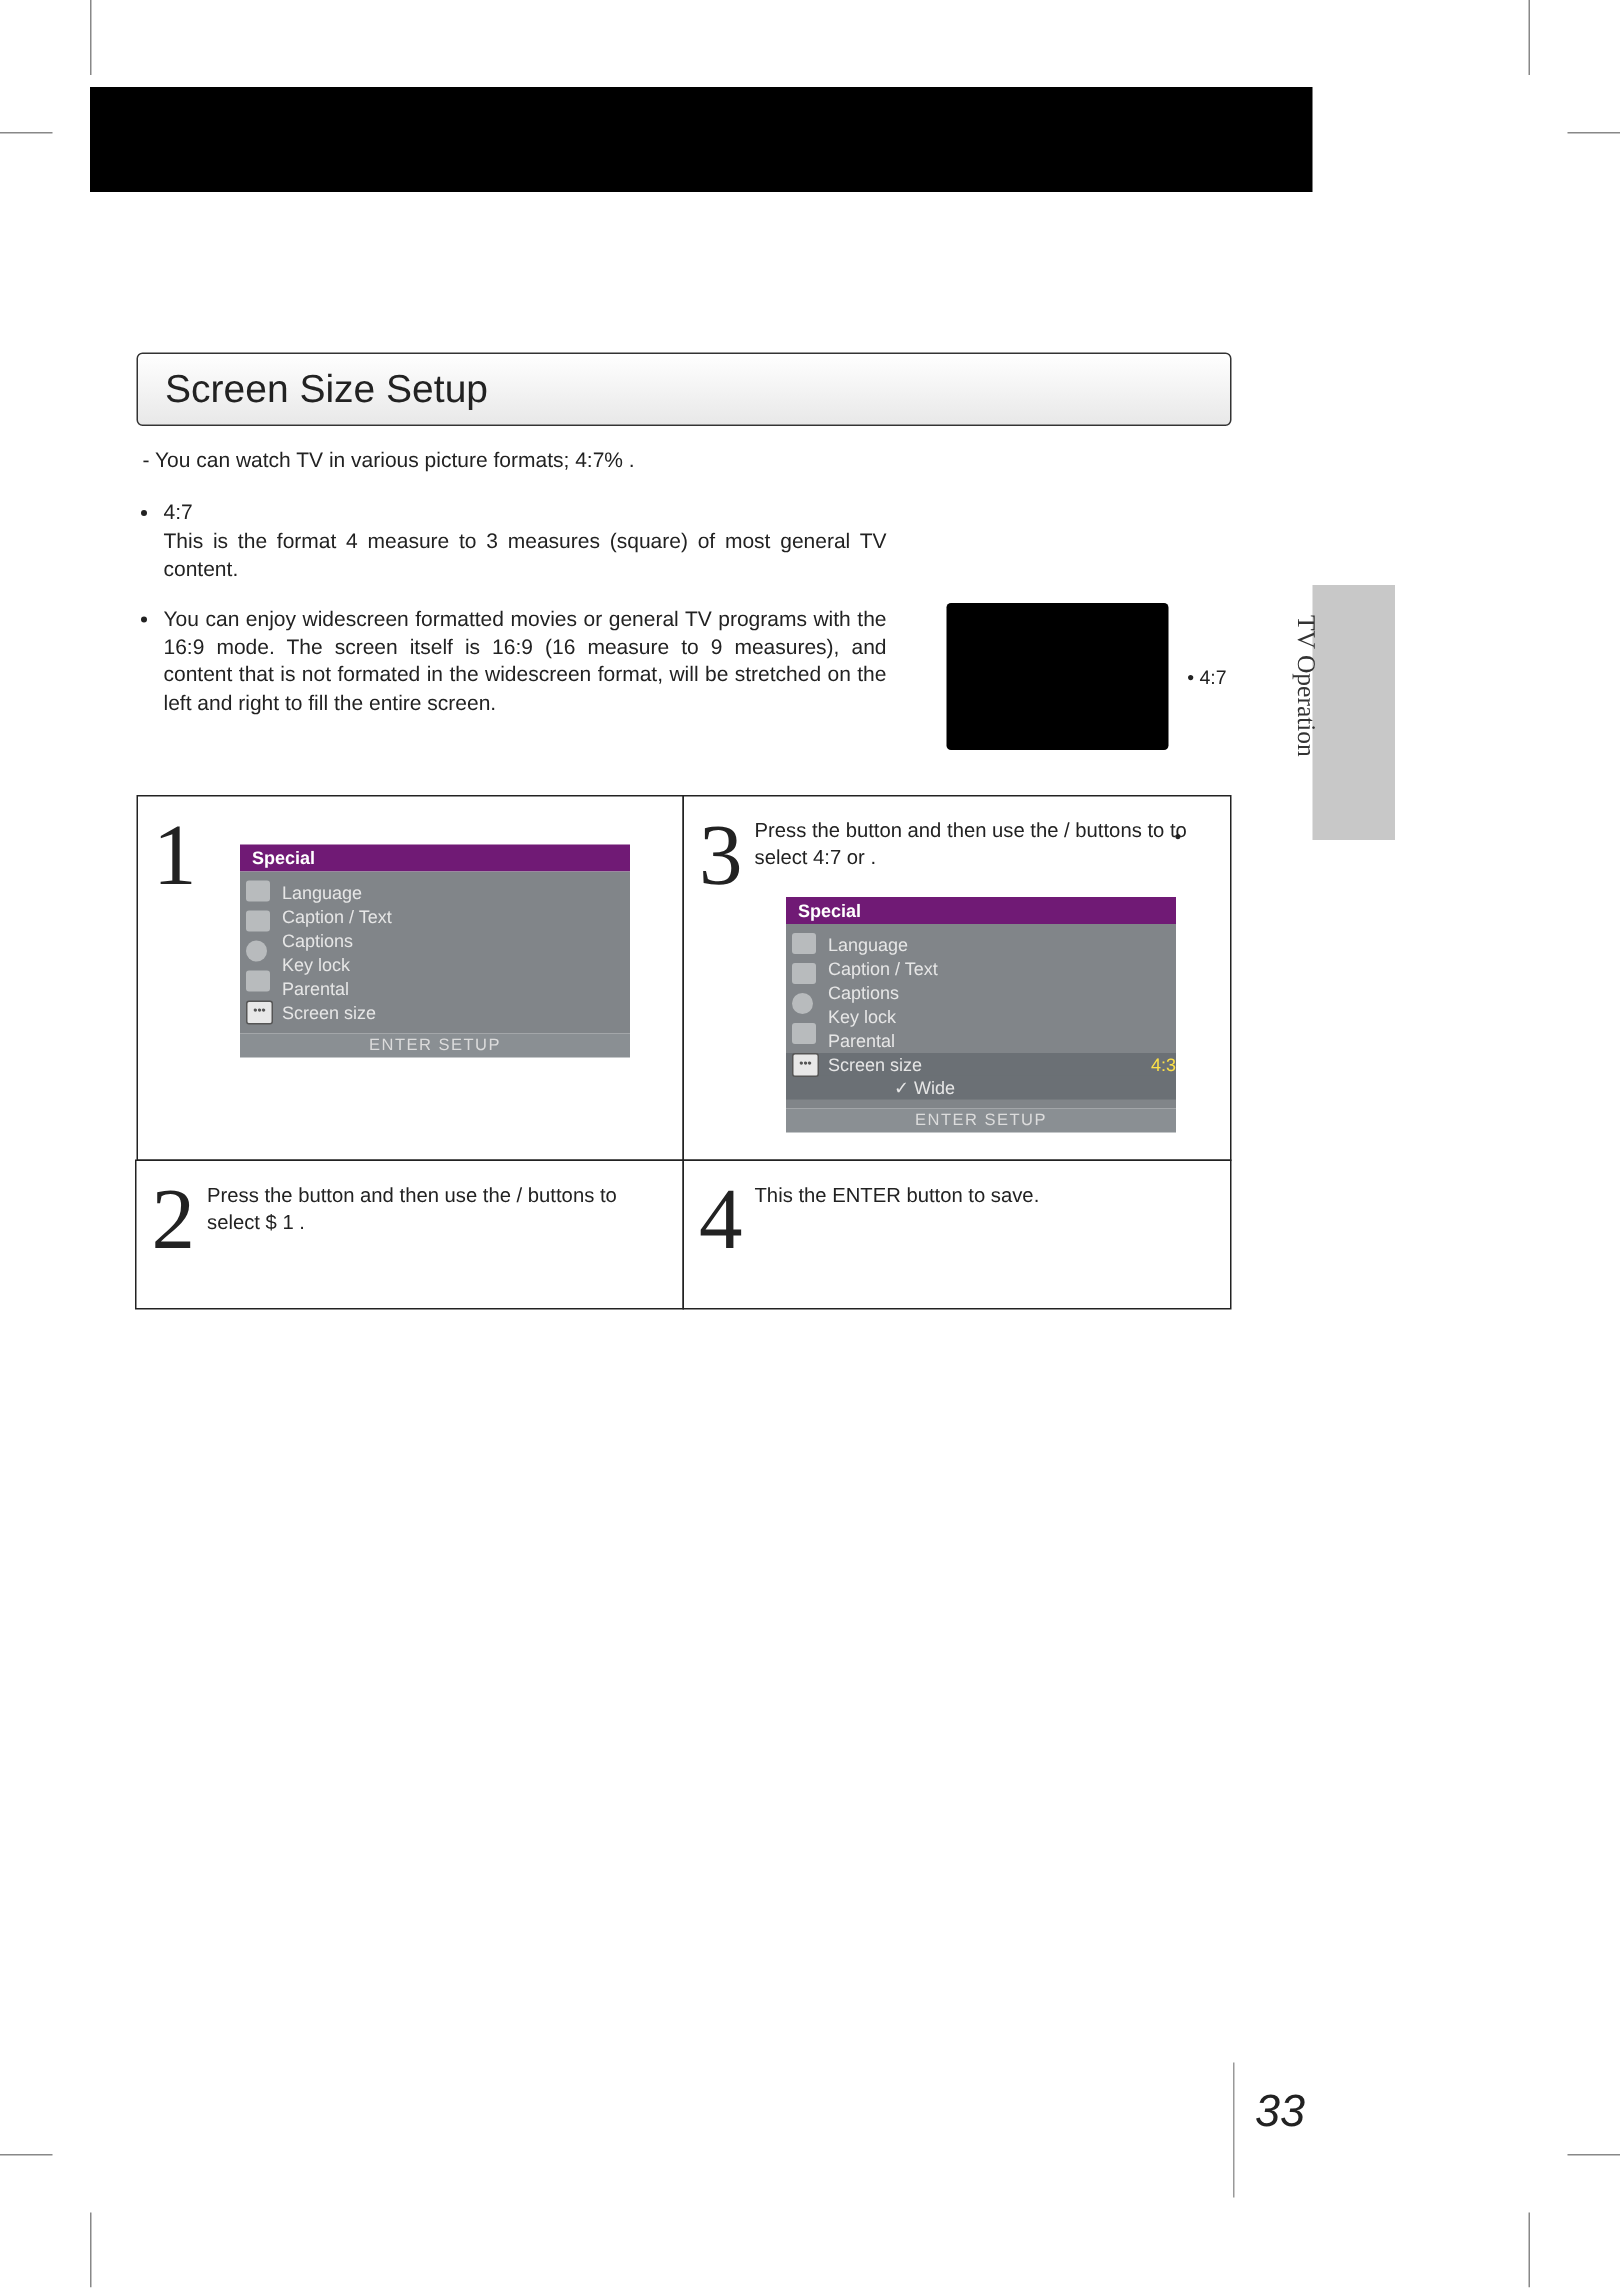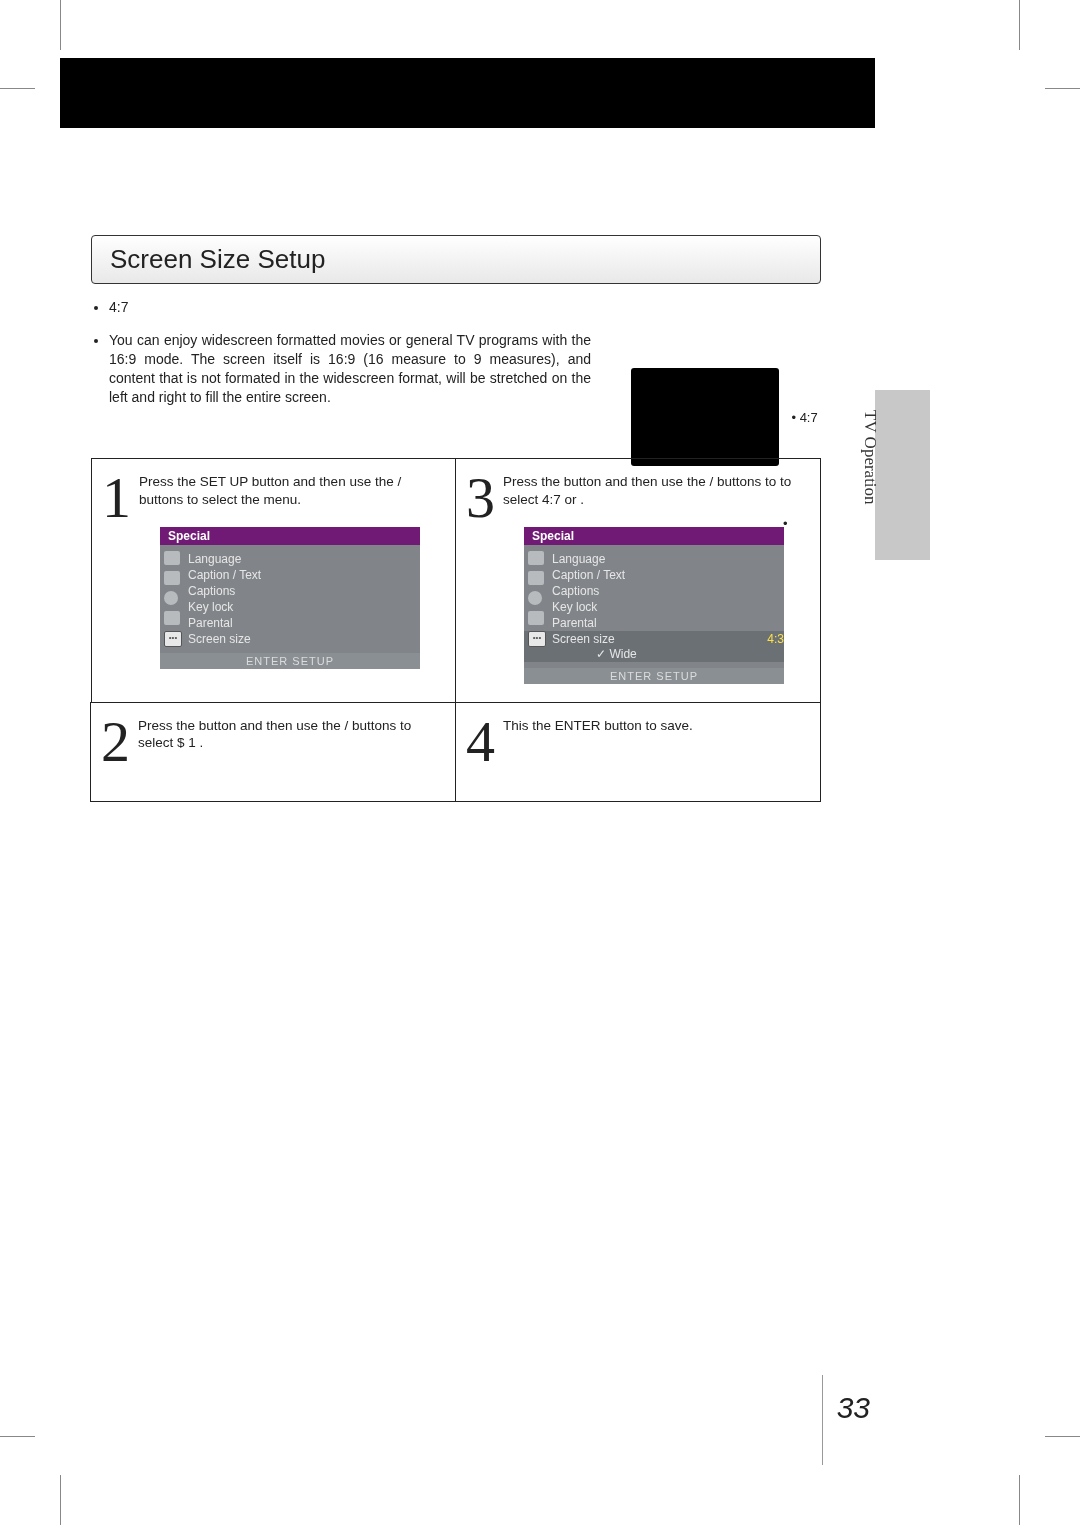--- a/index.html
+++ b/index.html
@@ -256,26 +256,28 @@
 
   <div class="top-black"></div>
 
   <div class="side-tab"></div>
   <div class="side-label">TV Operation</div>
 
   <div class="content">
 
     <div class="title-bar">Screen Size Setup</div>
 
+    <div class="intro">- You can watch TV in various picture formats; 4:7%       .</div>
 
     <div class="fmt-block" style="position:relative;">
       <div class="fmt-text">
         <ul>
           <li>
             <span>4:7</span>
+            <span class="sub">This is the format 4 measure to 3 measures (square) of most general TV content.</span>
           </li>
           <li>
             <span></span>
             <span class="sub">You can enjoy widescreen formatted movies or general TV programs with the 16:9 mode. The screen itself is 16:9 (16 measure to 9 measures), and content that is not formated in the widescreen format, will be stretched on the left and right to fill the entire screen.</span>
           </li>
         </ul>
       </div>
 
       <div class="tv-area">
         <div>
@@ -283,21 +285,20 @@
           <span class="tv-label">4:7</span>
         </div>
         <div class="tv-row2"></div>
       </div>
     </div>
 
     <div class="steps">
 
       <div class="step tall">
         <div class="num">1</div>
-        <div class="desc">Press the SET UP button and then use the      /       buttons to select the               menu.</div>
         <div class="osd">
           <div class="hdr">Special</div>
           <div class="body">
             <div class="icons">
               <div class="ic"></div>
               <div class="ic"></div>
               <div class="ic dot"></div>
               <div class="ic"></div>
               <div class="ic box">•••</div>
             </div>

